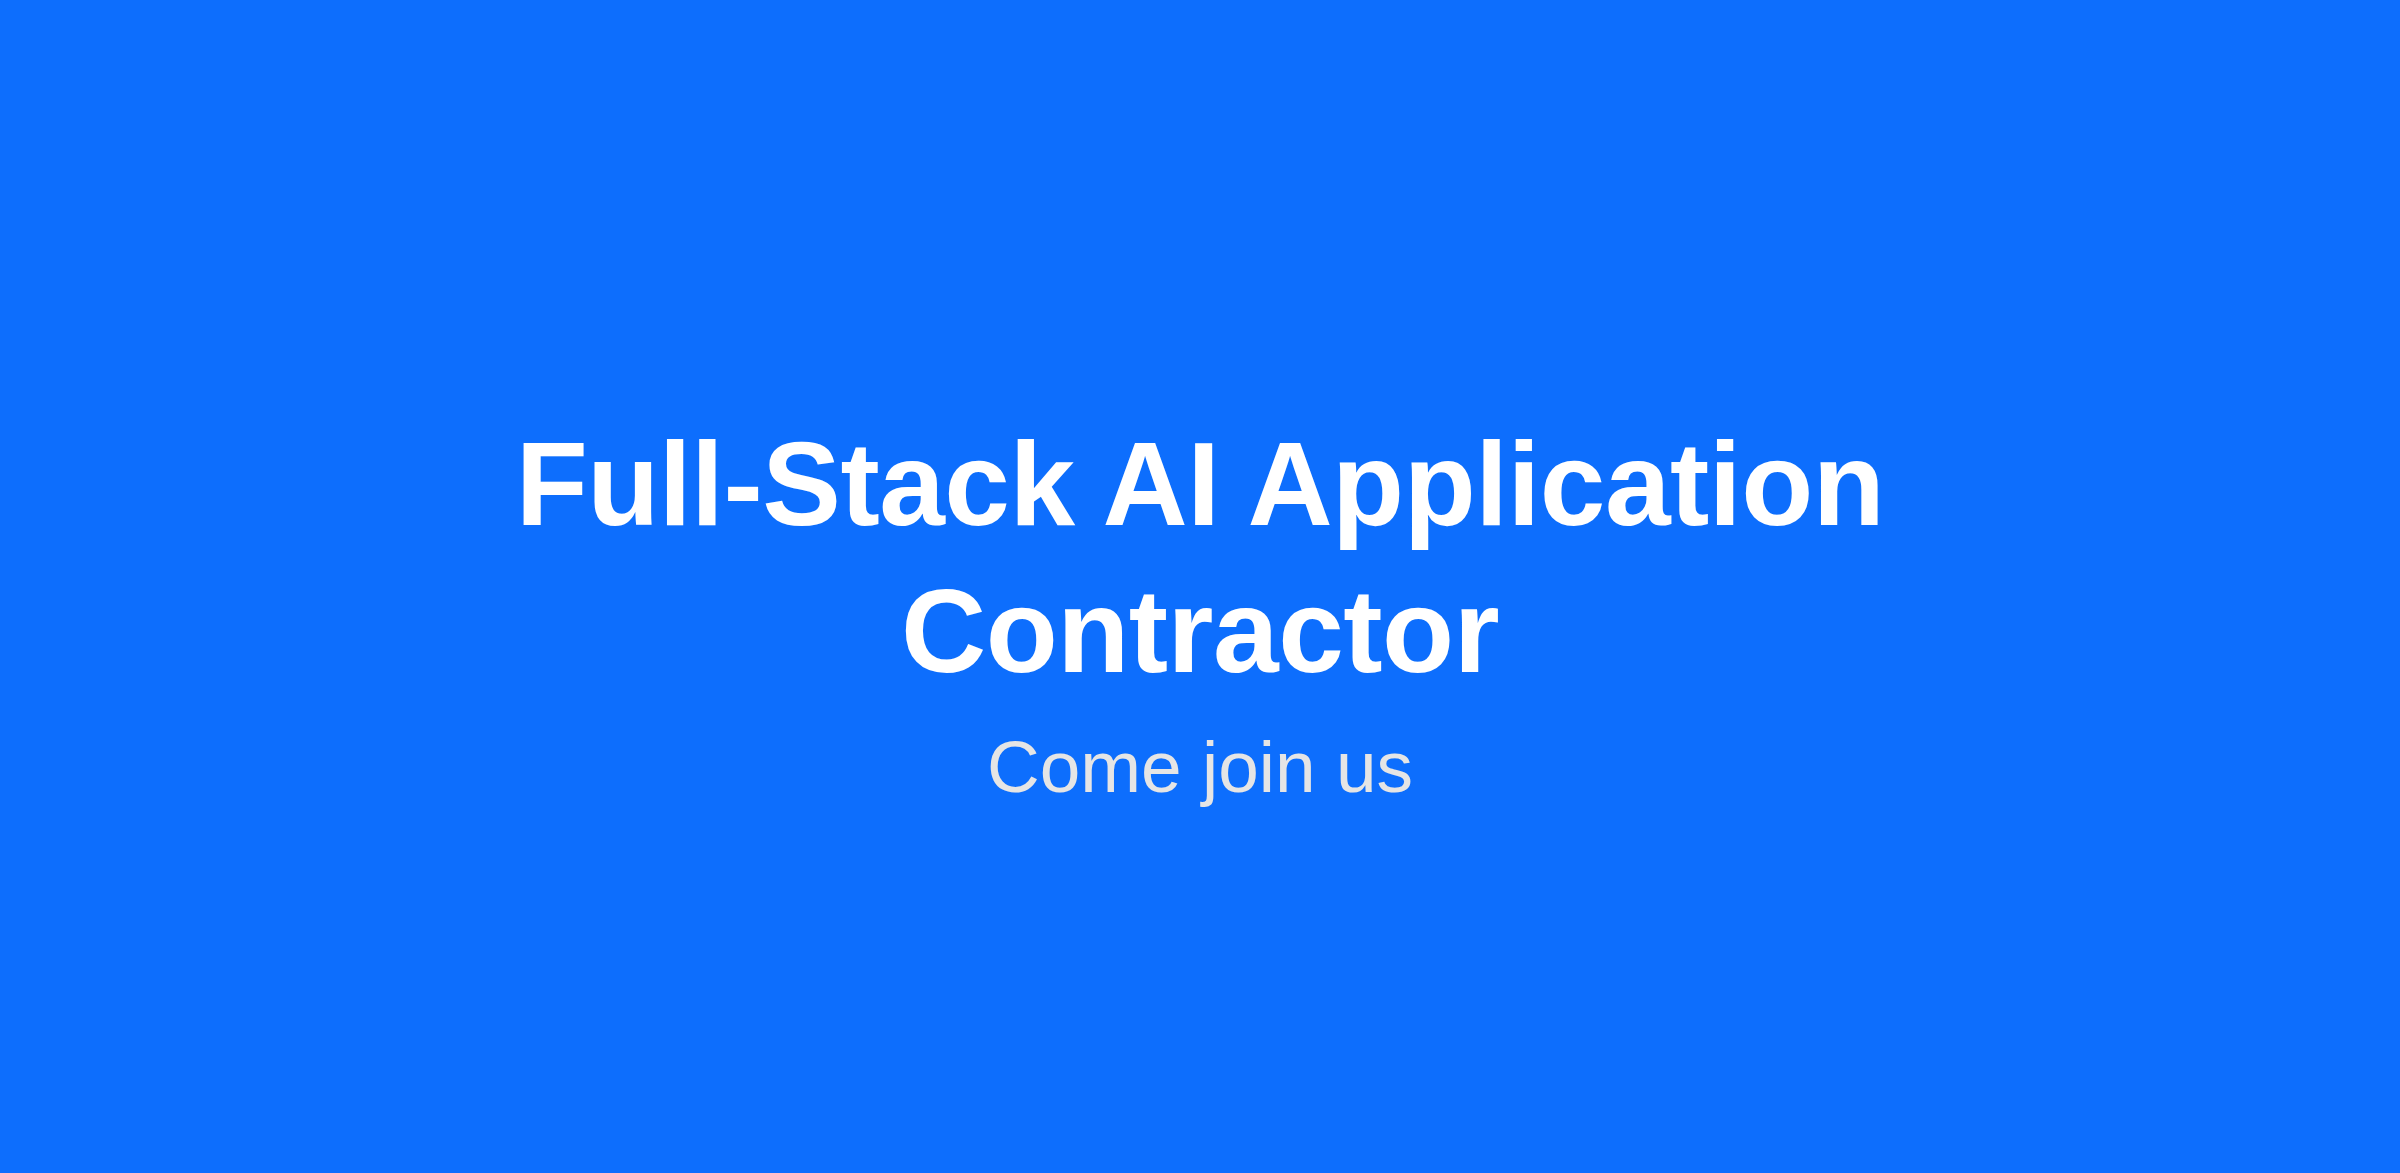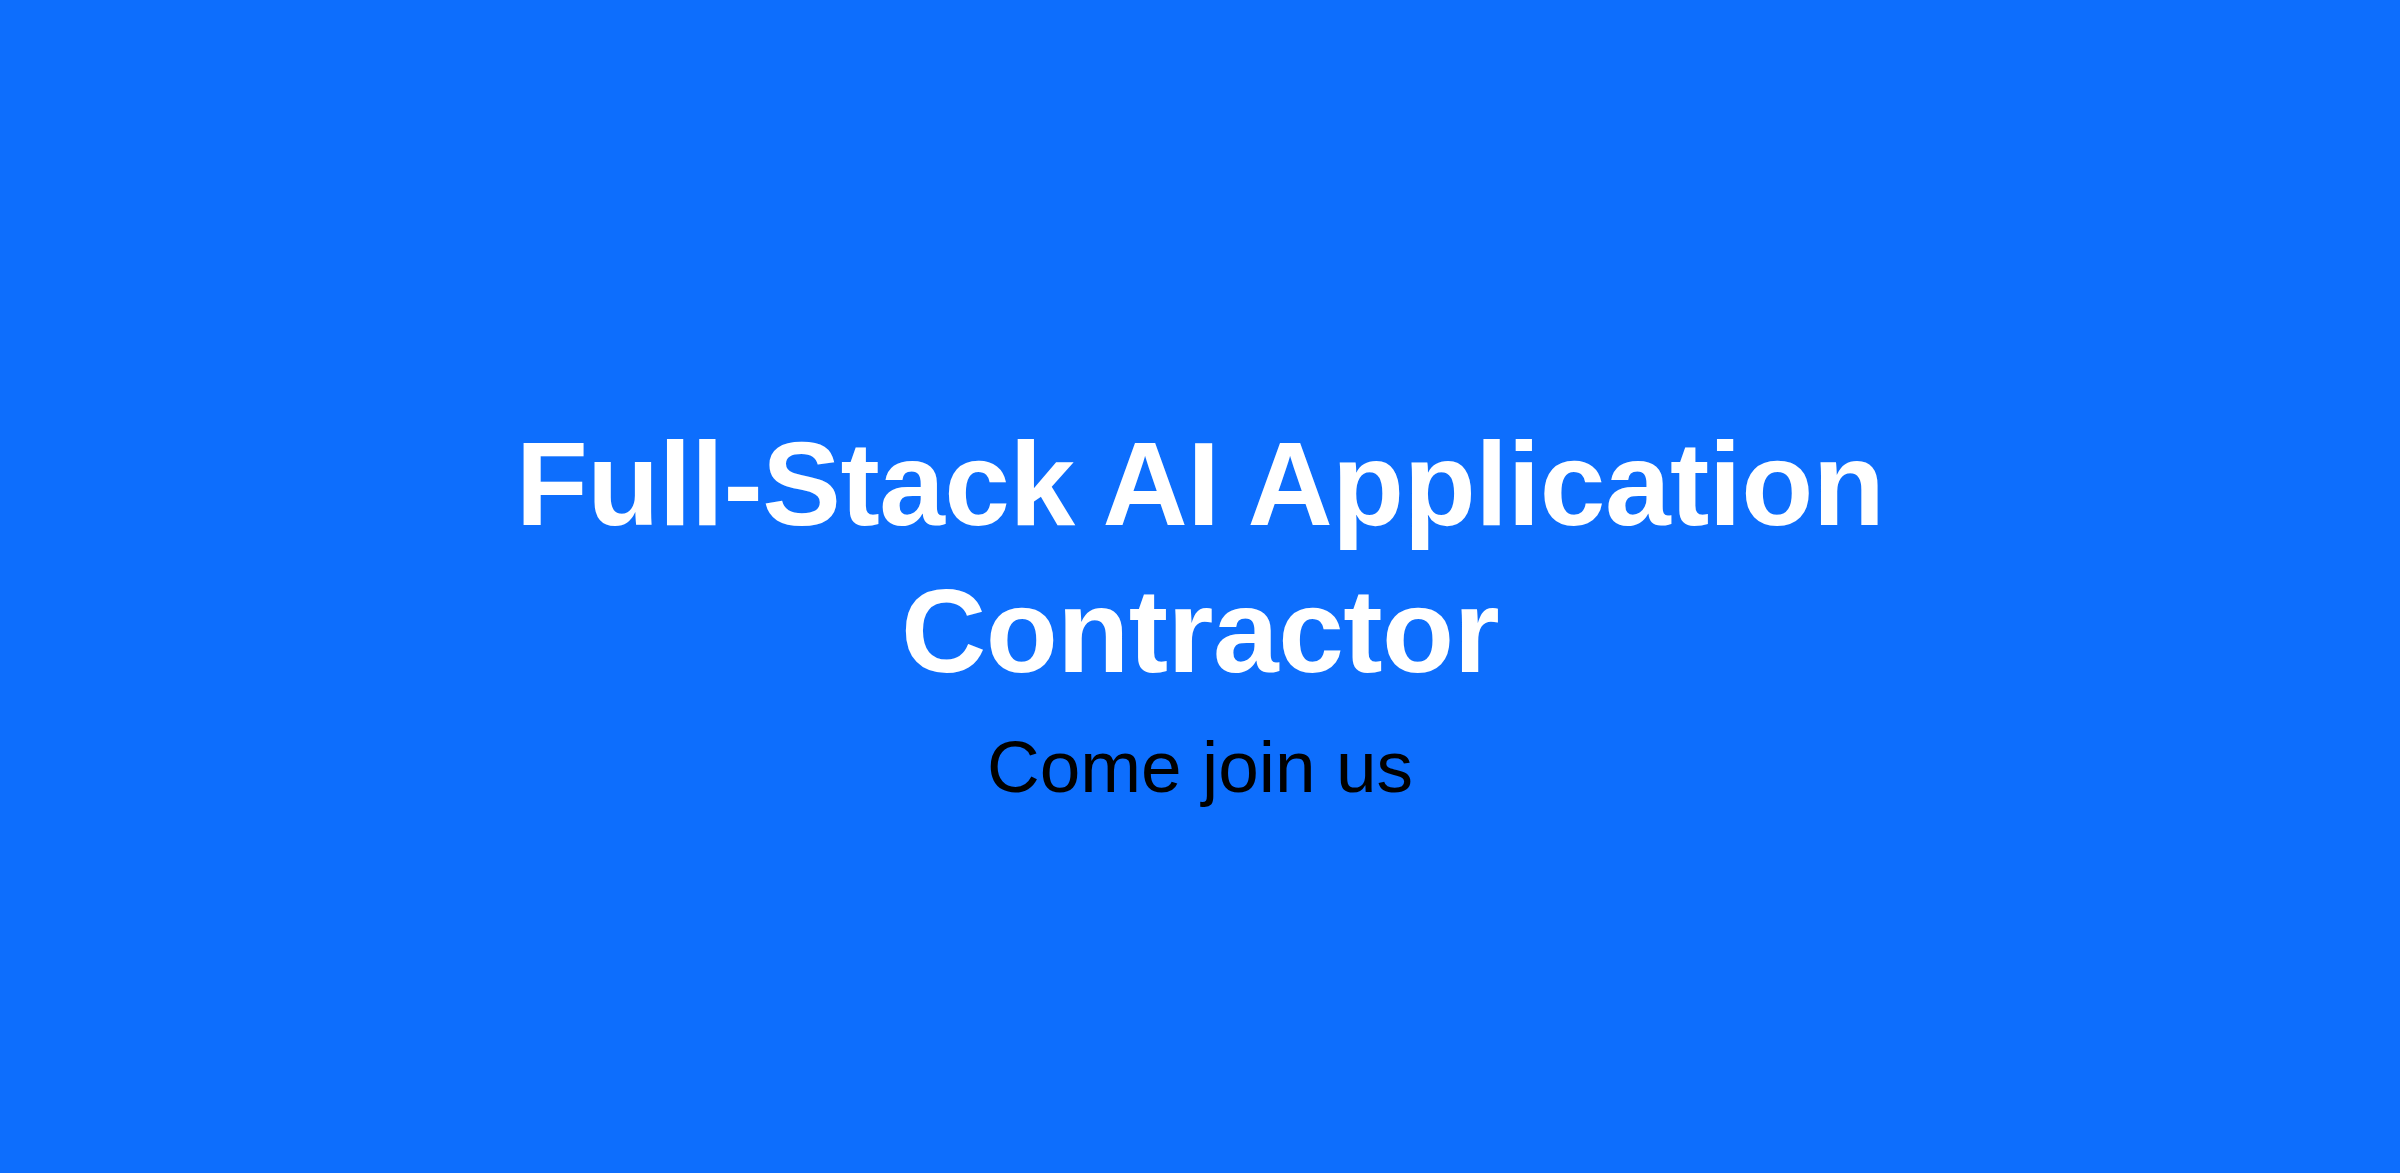--- a/index.html
+++ b/index.html
@@ -55,21 +55,21 @@
 
   .hero-subtitle {
     margin: 0;
     padding: 0;
     margin-top: 18px;
     font-family: "Liberation Sans", "DejaVu Sans", sans-serif;
     font-size: 73px;
     font-weight: 400;
     line-height: 1.2;
     letter-spacing: 0px;
-    color: #000000;
+    color: #e5e5e5;
     text-align: center;
   }
 </style>
 </head>
 <body>
 
 <div class="hero-banner">
 
   <div class="hero-content">
 

